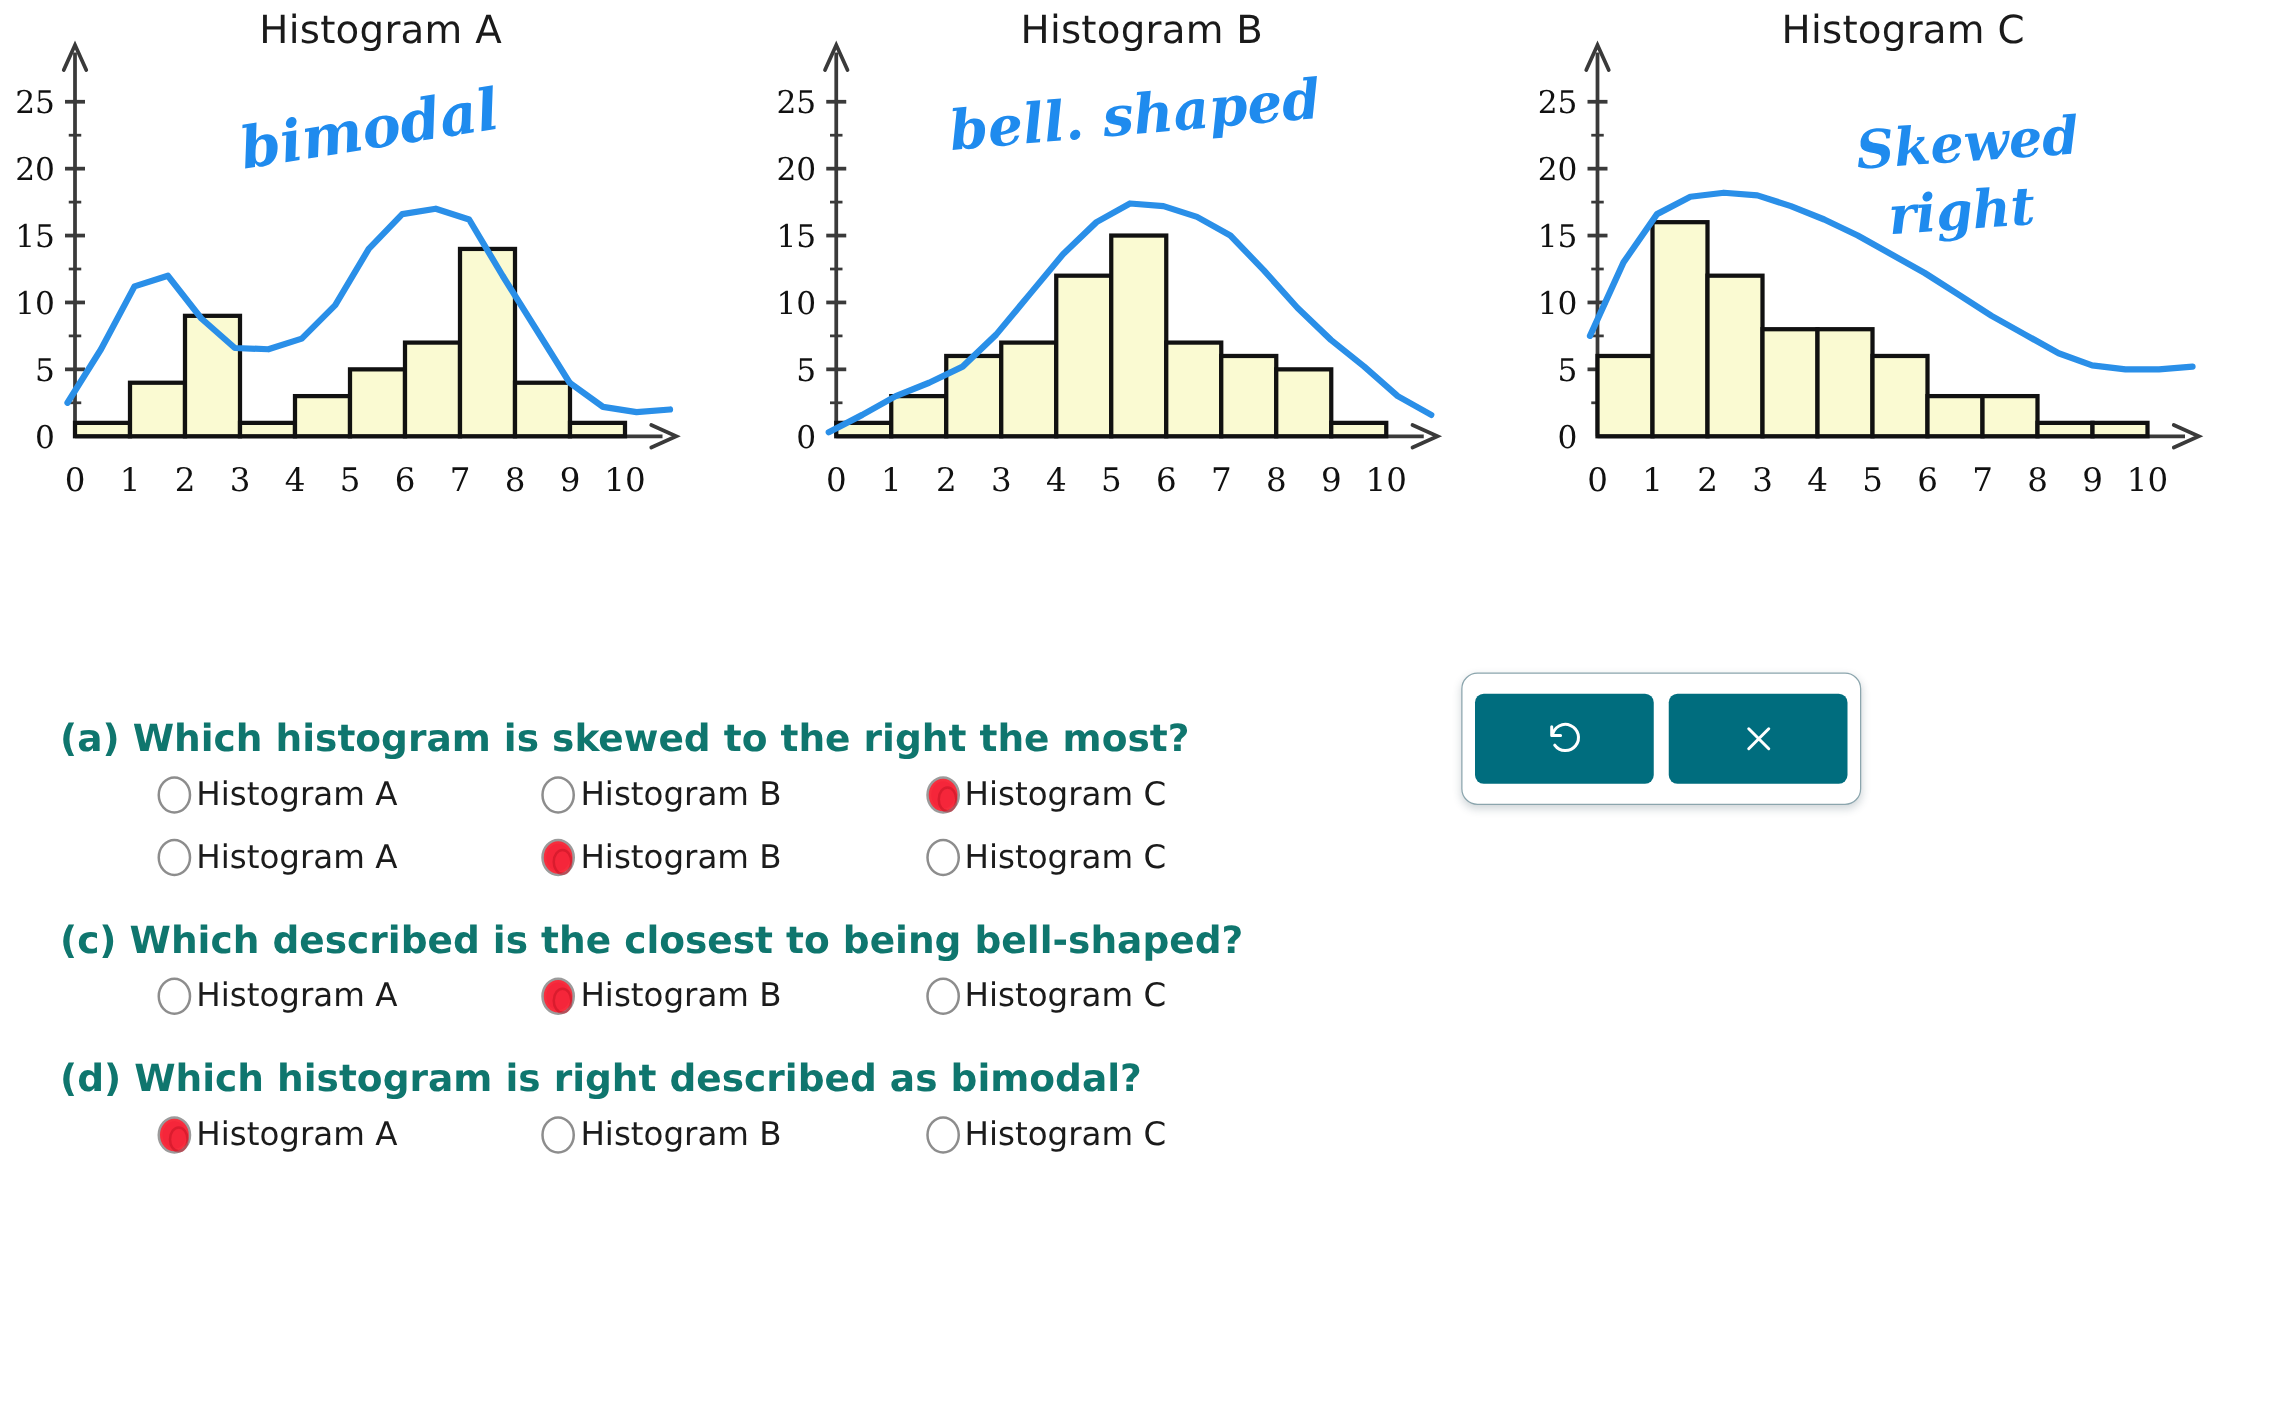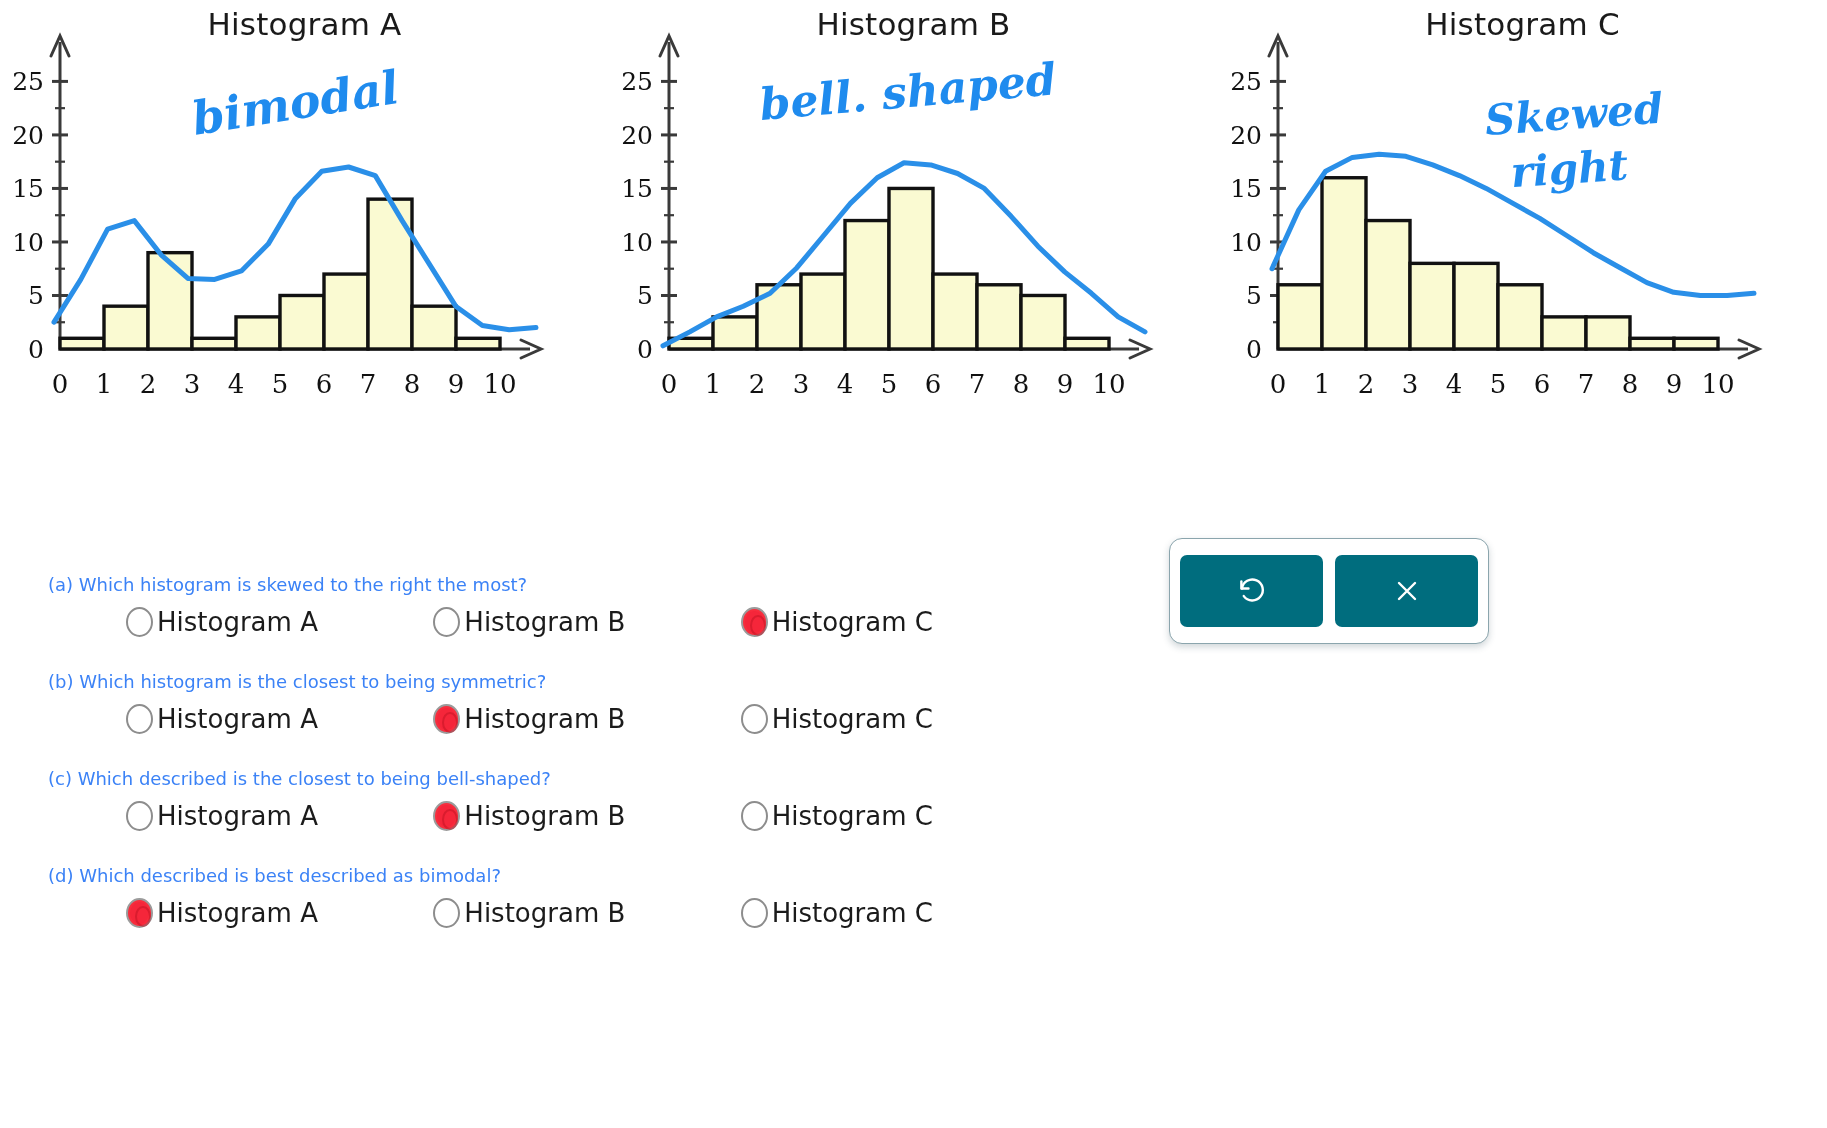--- a/index.html
+++ b/index.html
@@ -29,24 +29,25 @@
   .chart-svg { position: absolute; top: 0; left: 0; }
 
   
   .questions {
     position: absolute;
     left: 48px; top: 560px;
     width: 1000px;
   }
   .q-block { margin-bottom: 6px; }
   .q-text {
-    font-size: 18px;
-    color: #3b82f6;
+    font-size: 30px;
+    color: #0f766e;
     font-family: "DejaVu Sans", sans-serif;
     padding: 14px 0 12px 0;
+    font-weight: bold;
   }
   .q-options {
     display: flex;
     padding-left: 78px;
     padding-bottom: 14px;
   }
   .opt {
     display: flex; align-items: center;
     width: 310px;
     cursor: pointer;
@@ -280,21 +281,20 @@
             <span class="radio"></span>
             <span class="opt-label">Histogram B</span>
           </label>
           <label class="opt">
             <span class="radio sel scribble"></span>
             <span class="opt-label">Histogram C</span>
           </label>
         </div>
       </div>
       <div class="q-block">
-        <div class="q-text">(b) Which histogram is the closest to being symmetric?</div>
         <div class="q-options">
           <label class="opt">
             <span class="radio"></span>
             <span class="opt-label">Histogram A</span>
           </label>
           <label class="opt">
             <span class="radio sel scribble"></span>
             <span class="opt-label">Histogram B</span>
           </label>
           <label class="opt">
@@ -314,21 +314,21 @@
             <span class="radio sel scribble"></span>
             <span class="opt-label">Histogram B</span>
           </label>
           <label class="opt">
             <span class="radio"></span>
             <span class="opt-label">Histogram C</span>
           </label>
         </div>
       </div>
       <div class="q-block">
-        <div class="q-text">(d) Which described is best described as bimodal?</div>
+        <div class="q-text">(d) Which histogram is right described as bimodal?</div>
         <div class="q-options">
           <label class="opt">
             <span class="radio sel scribble"></span>
             <span class="opt-label">Histogram A</span>
           </label>
           <label class="opt">
             <span class="radio"></span>
             <span class="opt-label">Histogram B</span>
           </label>
           <label class="opt">

